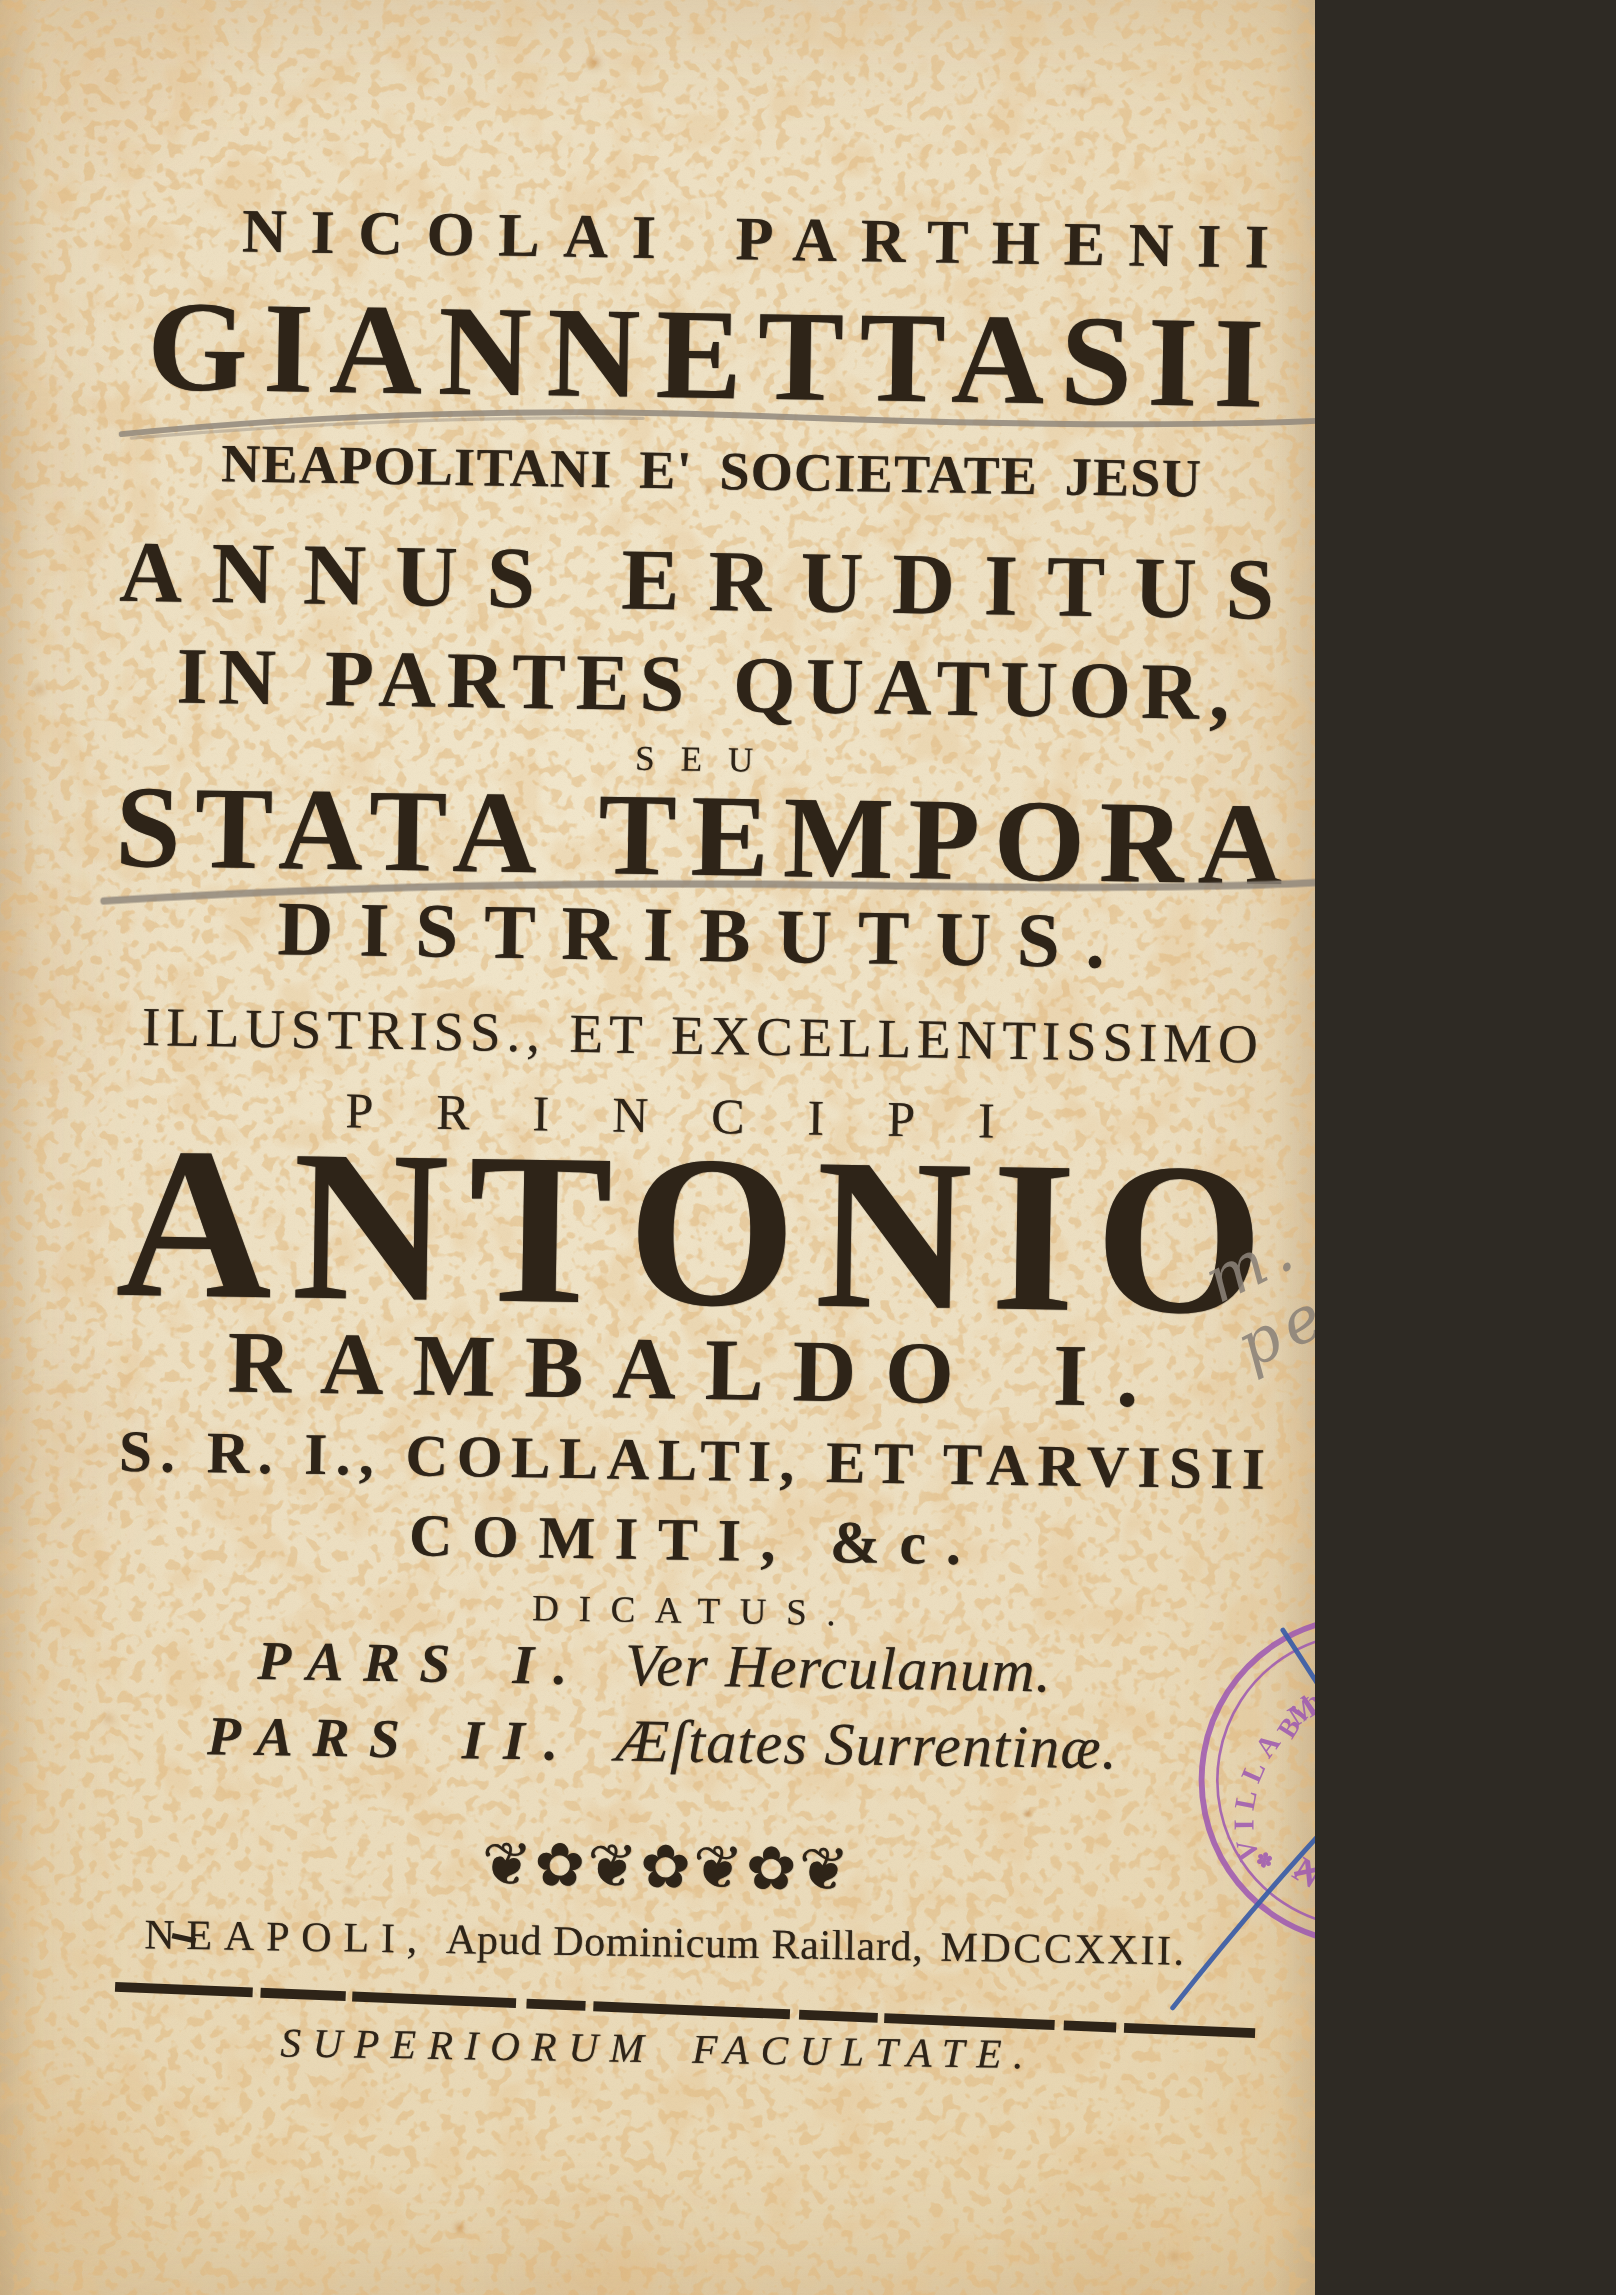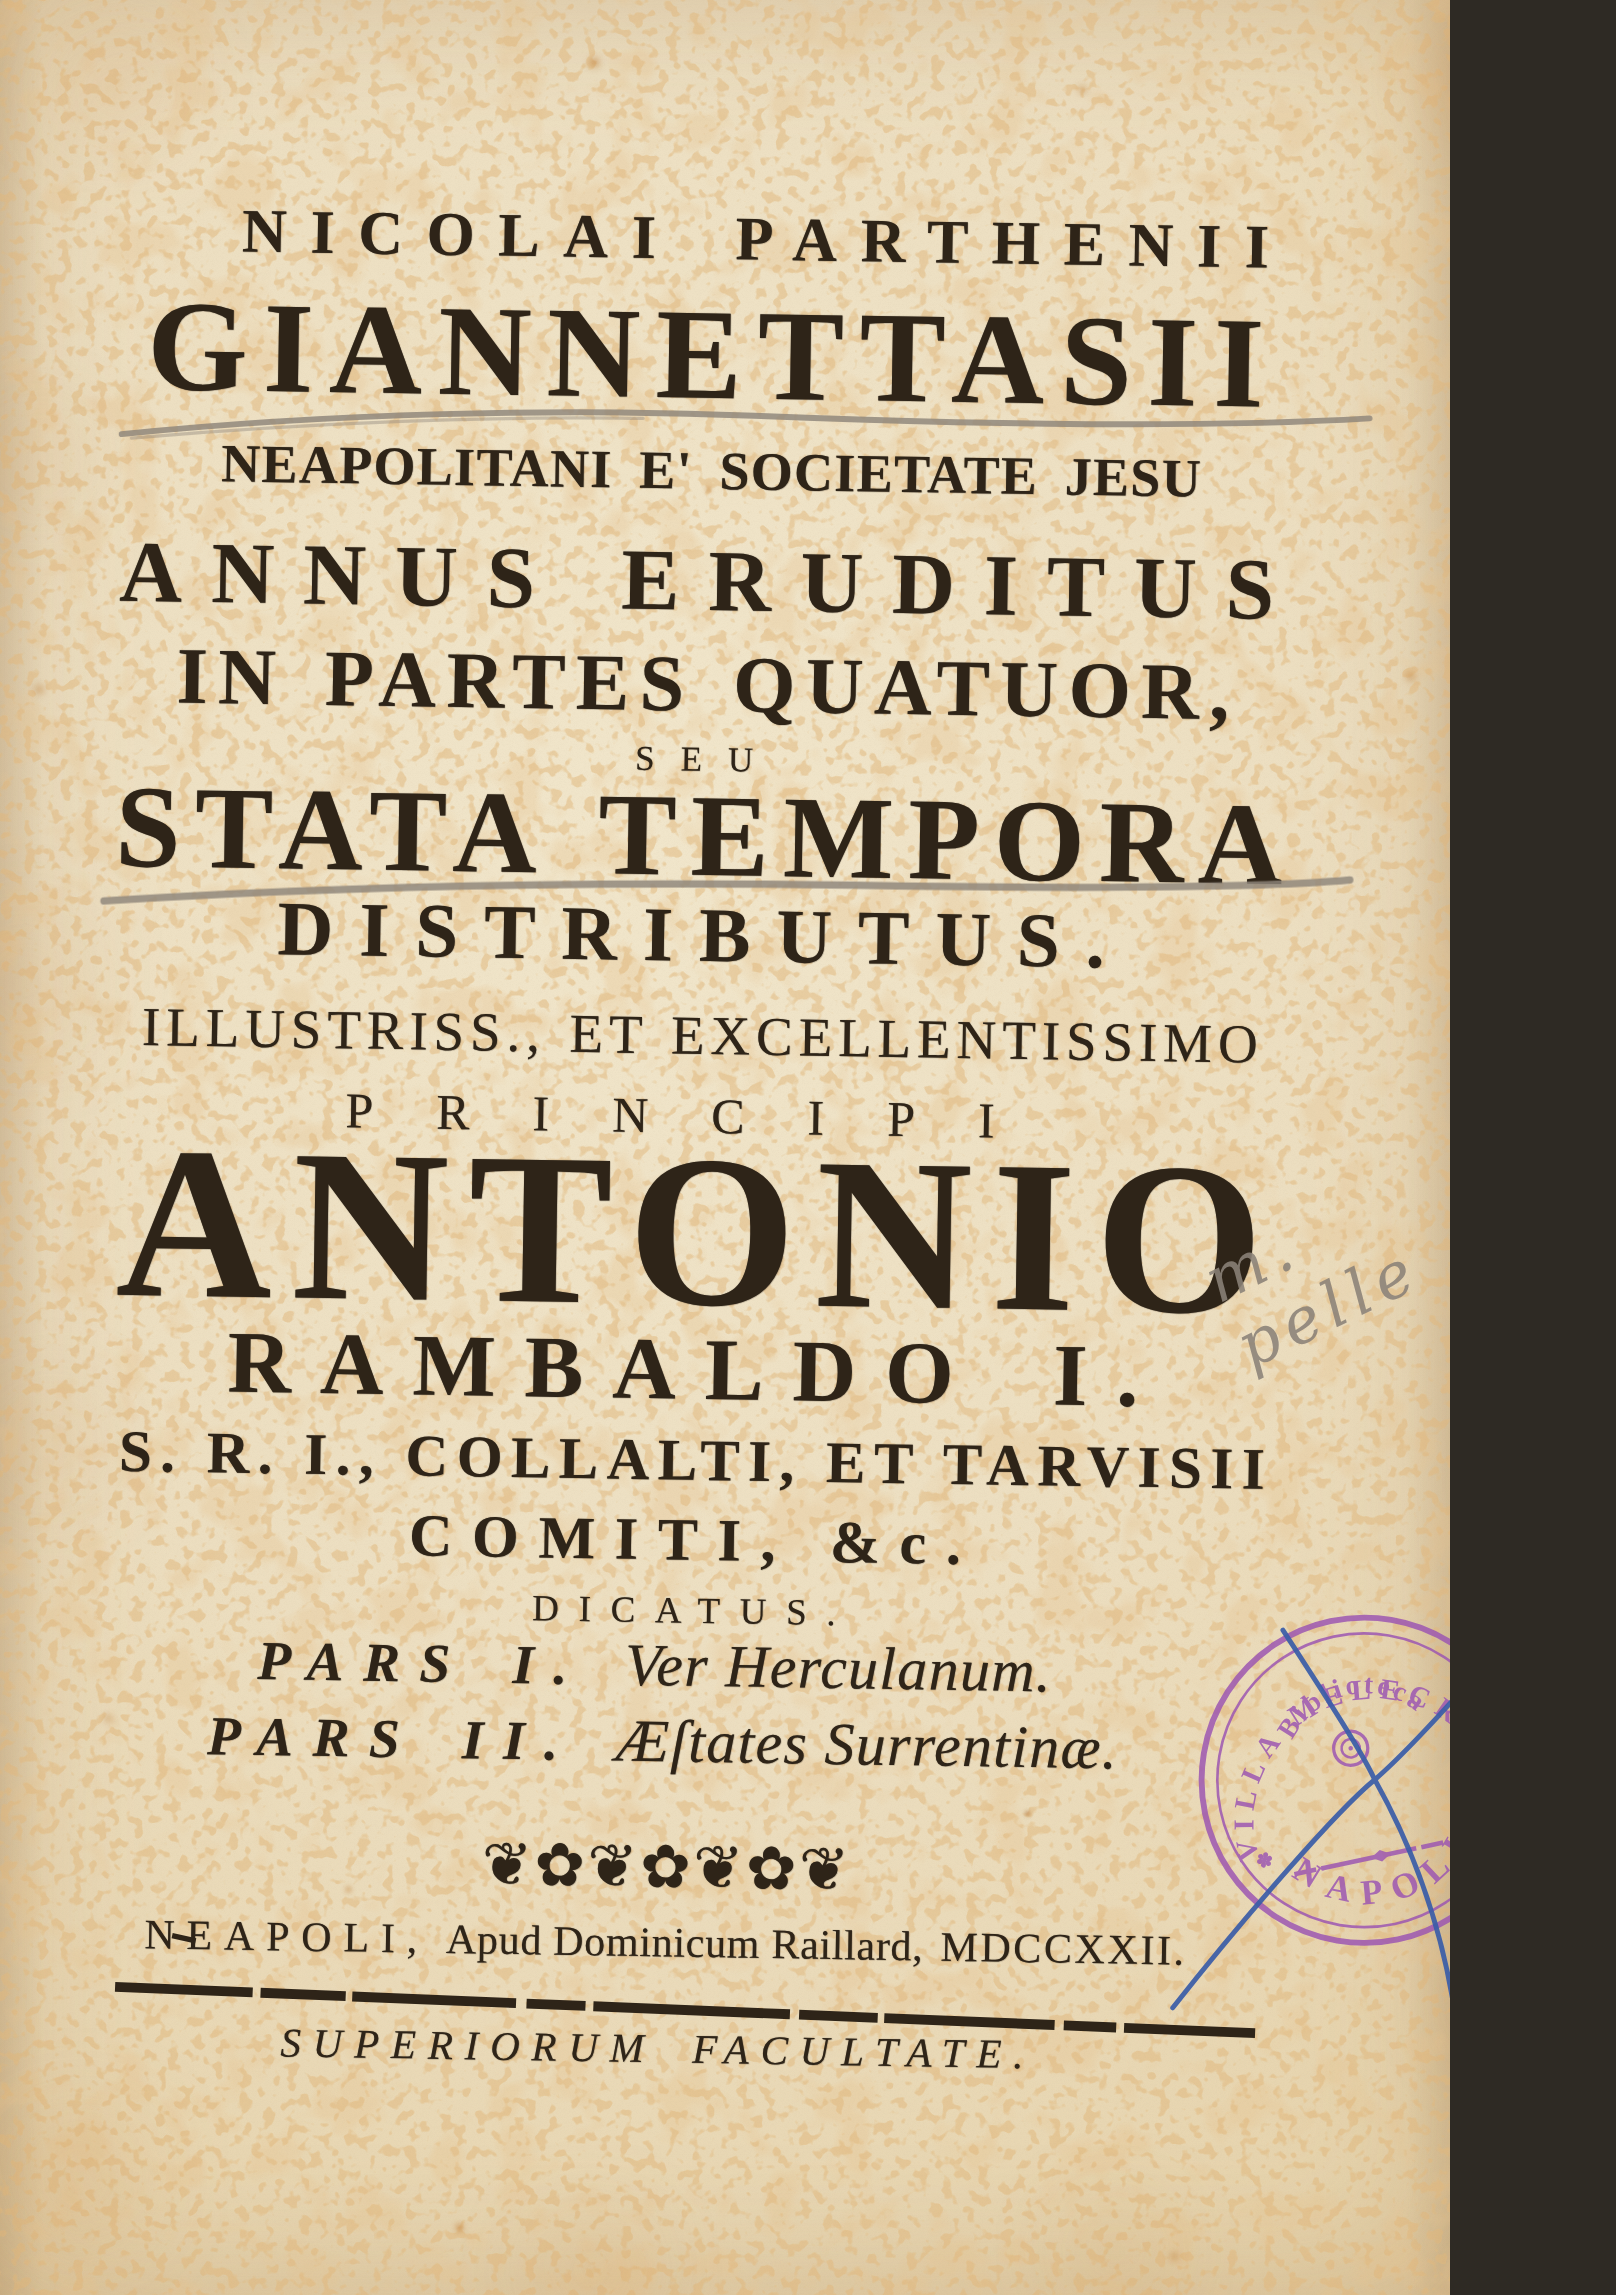--- a/index.html
+++ b/index.html
@@ -1,16 +1,16 @@
 <!DOCTYPE html>
 <html style="font-size:10.5px"><head>
 <meta charset="utf-8">
 <style>
   html,body{margin:0;padding:0;background:#2e2a24;}
-  .page{position:relative;width:1450px;height:2295px;overflow:hidden;
+  .page{position:relative;width:1315px;height:2295px;overflow:hidden;
     background:
       linear-gradient(90deg, rgba(130,92,48,.16) 0%, rgba(130,92,48,0) 3%, rgba(130,92,48,0) 97%, rgba(130,92,48,.14) 100%),
       radial-gradient(120% 100% at 45% 36%, #f1e6cb 0%, #ecdec0 40%, #e6d3ac 72%, #dcc497 100%);
     font-family:"Liberation Serif","DejaVu Serif",serif;}
   .paper-vignette{position:absolute;inset:0;box-shadow:inset 0 0 144px rgba(150,108,58,.28);pointer-events:none;}
   svg.fox{position:absolute;left:0;top:0;pointer-events:none;}
   .blotches{position:absolute;left:0;top:0;width:1.3px;height:1.3px;background:transparent;pointer-events:none;
     box-shadow:
       1482px 79px 79px 39px rgba(205,138,66,.38),
       1587px 275px 85px 39px rgba(205,138,66,.30),

